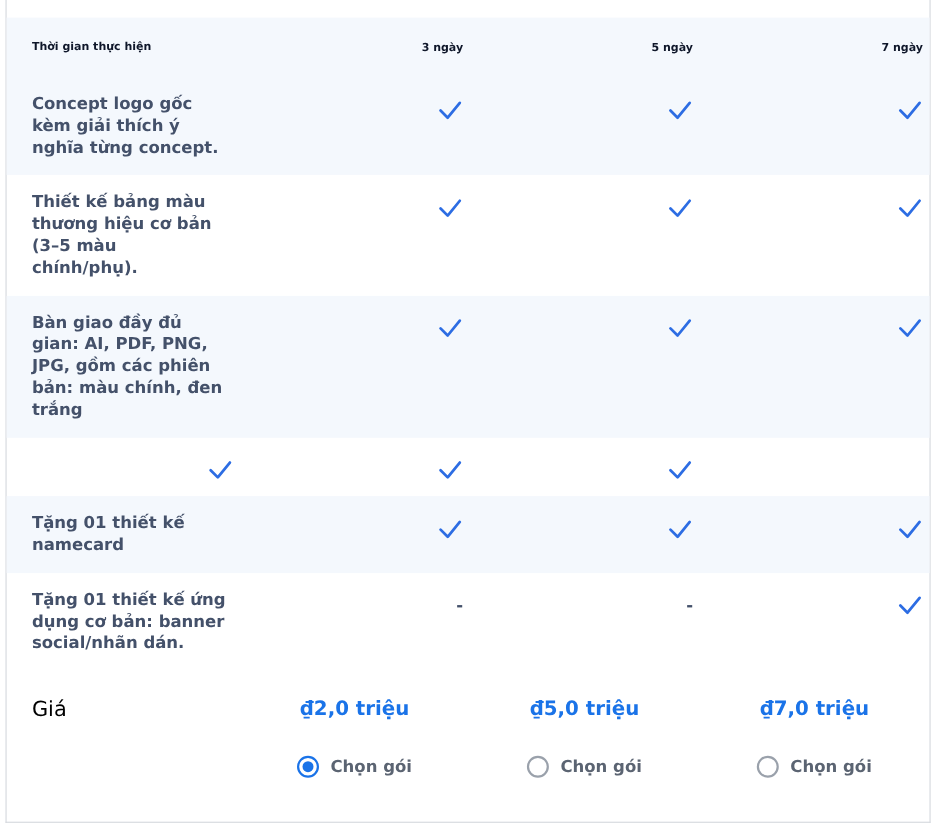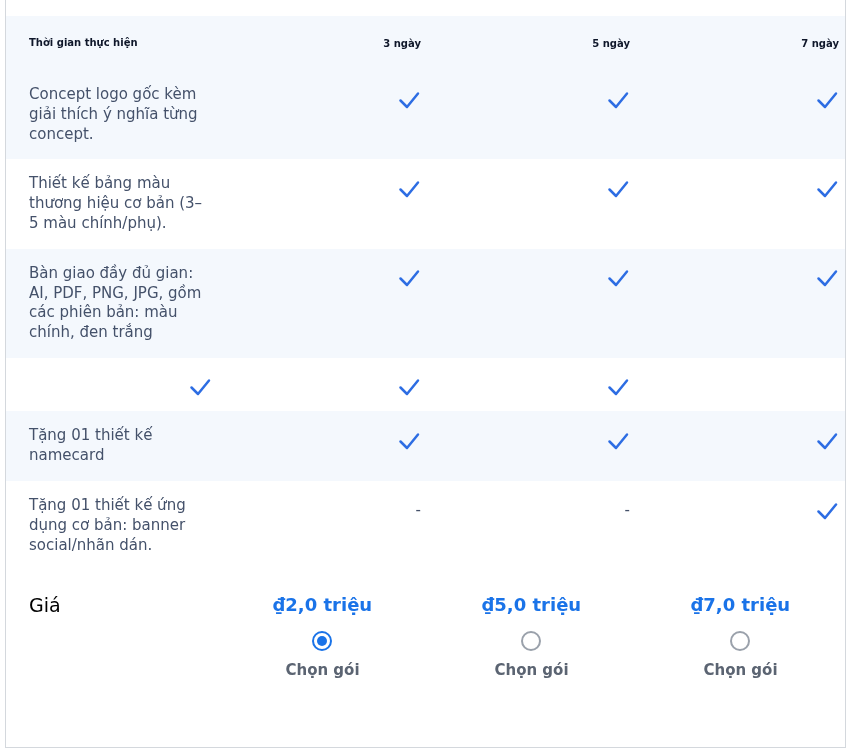--- a/index.html
+++ b/index.html
@@ -21,21 +21,21 @@
   }
   .grid-row {
     display: grid;
     grid-template-columns: 212px 1fr 1fr 1fr;
   }
   .row-shaded { background: #f4f8fd; }
   .spec-row { align-items: center; min-height: 54px; }
   .spec-row .cell-label, .spec-row .cell-value {
     font-size: 10px; font-weight: bold; color: #0f172a;
   }
-  .feature-row { align-items: start; }
+  .feature-row { align-items: start; font-weight: bold; }
   .cell-label {
     padding: 15px 12px 15px 23px;
     font-size: 15px;
     line-height: 1.32;
     color: #44516a;
     max-width: 212px;
   }
   .cell-value {
     text-align: right;
     padding: 15px 6px;
@@ -54,28 +54,27 @@
     padding-left: 23px;
     font-size: 19px;
     font-weight: normal;
     color: #000000;
   }
   .price-col { text-align: center; }
   .price-amount {
     font-size: 18px;
     font-weight: bold;
     color: #1a73e8;
-    margin-bottom: 16px;
+    margin-bottom: 32px;
   }
   .radio-wrap {
     display: inline-flex;
     align-items: center;
     gap: 10px;
     cursor: pointer;
-    flex-direction: column;
   }
   .radio {
     width: 20px; height: 20px;
     border-radius: 50%;
     border: 2px solid #9aa1ab;
     background: #ffffff;
     display: inline-flex;
     align-items: center;
     justify-content: center;
     flex: none;

